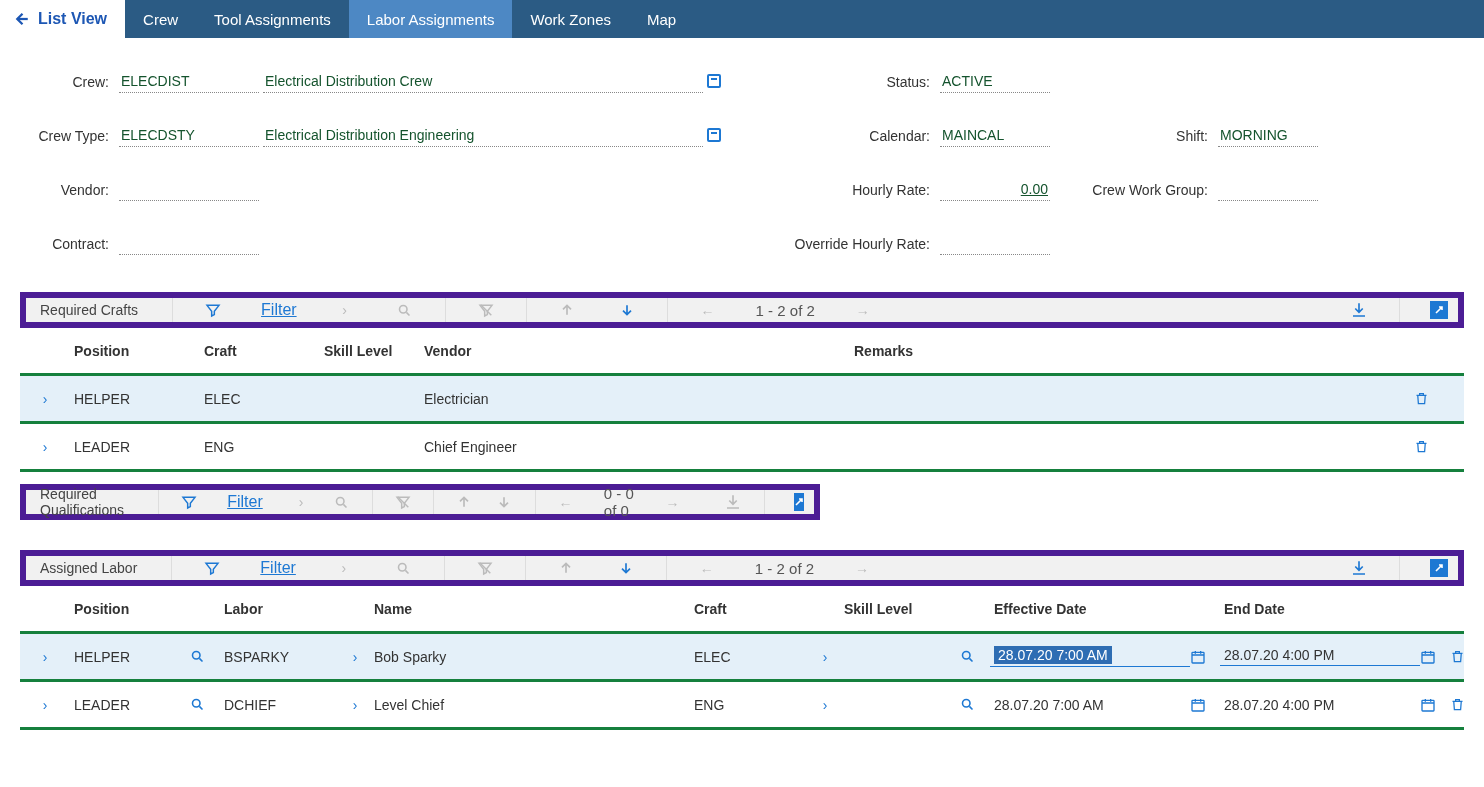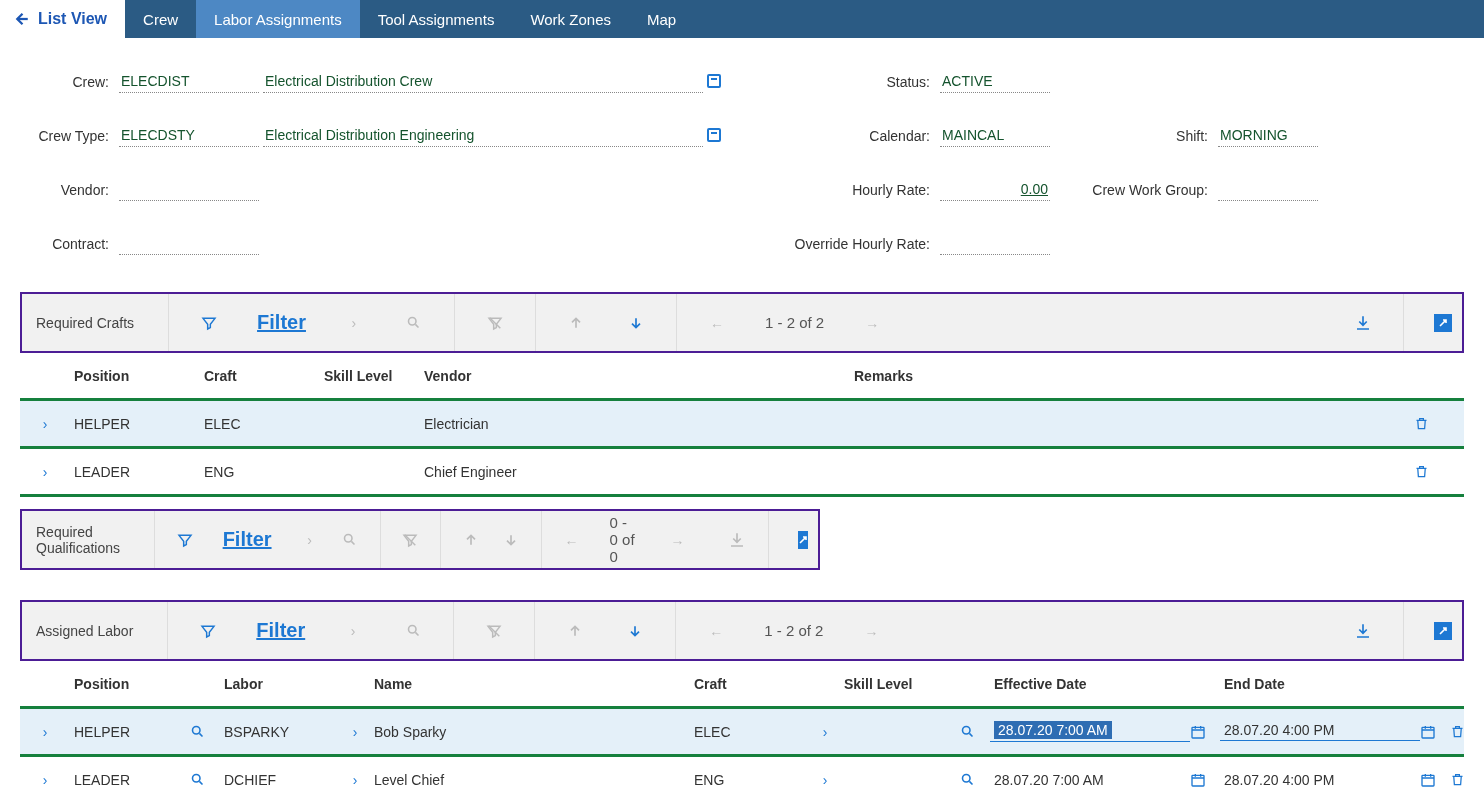--- a/index.html
+++ b/index.html
@@ -54,34 +54,34 @@
   .val { border-bottom: 1px dotted #888; color: #14532d; min-height: 22px; padding: 2px 2px; font-size:14px; }
   .valr { text-align: right; text-decoration: underline; }
   .icon-detail {
     width: 14px; height: 14px; border: 2px solid #1d78d3; border-radius: 2px;
     display:inline-block; position:relative; cursor:pointer;
   }
   .icon-detail::after { content:""; position:absolute; left:2px; right:2px; top:2px; bottom:2px; border-top:2px solid #1d78d3; }
 
   .section-bar {
     background: #f1f1f1;
-    border: 2px solid #4c1d95;
+    border: 6px solid #4c1d95;
     display: flex;
     align-items: center;
-    height: 61px;
+    height: 36px;
     margin: 0 20px;
     position: relative;
     gap: 20px;
   }
   .section-bar.grow { width: auto; }
   .section-title { padding: 0 14px; color: #444; font-size:14px; }
   .vsep { width:1px; background:#ddd; align-self:stretch; }
   .tool { width:40px; display:flex; align-items:center; justify-content:center; color:#1d78d3; cursor:pointer; align-self:stretch; }
   .tool.dim { color:#bbb; cursor:default; }
-  .filter-link { color:#1d78d3; text-decoration:underline; padding:0 8px; cursor:pointer; font-size:20px;font-weight:bold; }
+  .filter-link { color:#1d78d3; text-decoration:underline; padding:0 8px; cursor:pointer; font-size:16px; }
   .pager { color:#555; padding:0 8px; font-size:15px; }
   .push-right { margin-left:auto; }
   .expand-box { width:18px;height:18px;background:#1d78d3;display:flex;align-items:center;justify-content:center;color:#fff;font-size:10px;cursor:pointer; margin:0 10px; }
 
   .table { margin: 0 20px; }
   .thead, .trow {
     display: grid;
     align-items: center;
     min-height: 48px;
     border-bottom: 3px solid #15803d;
@@ -110,25 +110,25 @@
   <div class="listview-btn">
     <svg width="18" height="18" viewBox="0 0 24 24" fill="none" stroke="#1d57b4" stroke-width="3">
         <path d="M14 5l-7 7 7 7"></path>
         <path d="M7 12h14"></path>
       </svg>
     <span>List View</span>
   </div>
   <div class="tab">
       <span>Crew</span>
     </div>
+  <div class="tab">
+      <span>Tool Assignments</span>
+    </div>
   <div class="tab active">
       <span>Labor Assignments</span>
-    </div>
-  <div class="tab">
-      <span>Tool Assignments</span>
     </div>
   <div class="tab">
       <span>Work Zones</span>
     </div>
   <div class="tab">
       <span>Map</span>
     </div>
 </div>
 
 <div class="form-area">

